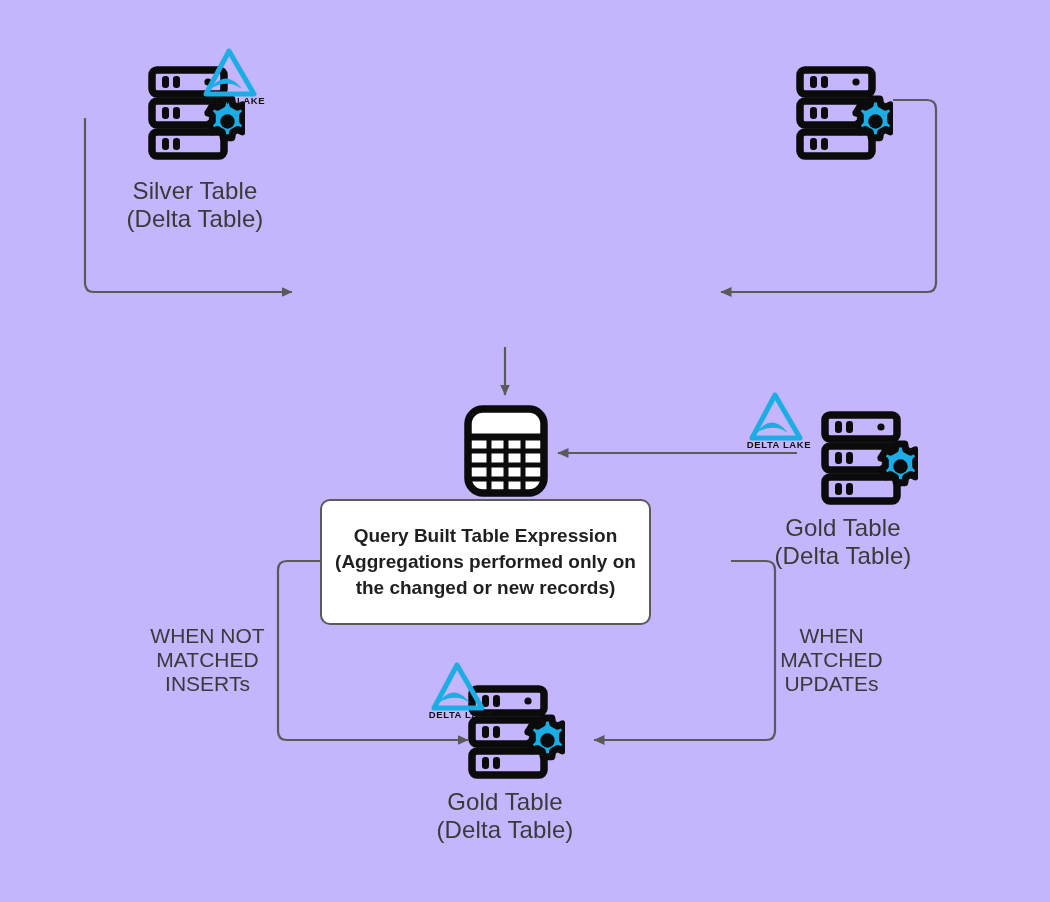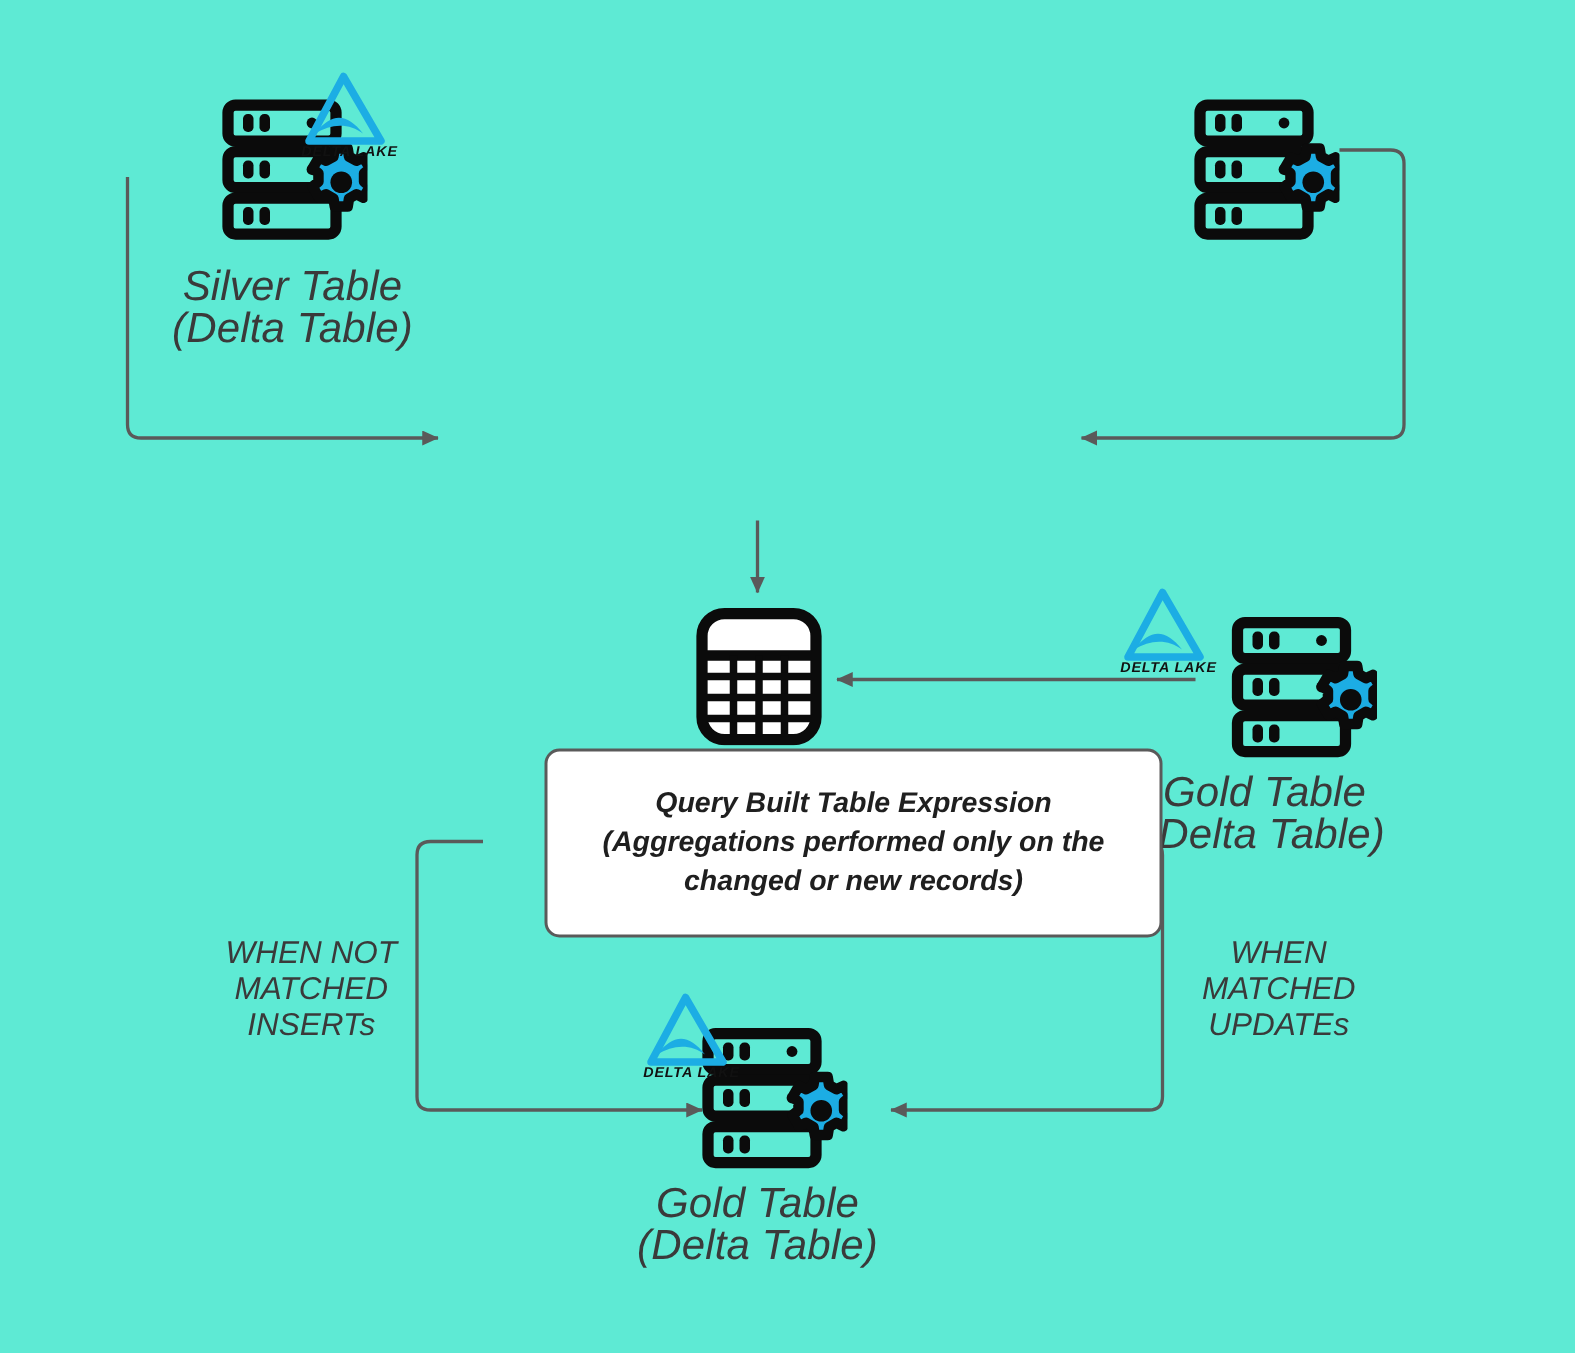--- a/index.html
+++ b/index.html
@@ -9,38 +9,37 @@
     background: #ffffff;
   }
   body {
     font-family: "Liberation Sans", sans-serif;
     color: #3a3a3a;
   }
   #canvas {
     position: relative;
     width: 1050px;
     height: 902px;
-    background: #5eead4;
+    background: #c4b5fd;
     overflow: hidden;
-    font-style: italic;
   }
   #wires {
     position: absolute;
     left: 0;
     top: 0;
     width: 1050px;
     height: 902px;
     pointer-events: none;
   }
   .node {
     position: absolute;
   }
   .node-label {
     text-align: center;
-    font-size: 28px;
+    font-size: 24px;
     line-height: 28px;
     color: #3a3a3a;
     white-space: pre;
     letter-spacing: 0.1px;
   }
   .icon-wrap {
     position: relative;
     width: 100%;
     display: flex;
     justify-content: center;
@@ -235,29 +234,29 @@
             <path d="M82.5 46.5 m-4.3,-10.5 l8.6,0 0.9,5.4 4.9,2.8 4.7,-2.3 4.3,7.4 -3.9,3.2 0,5.7 3.9,3.2 -4.3,7.4 -4.7,-2.3 -4.9,2.8 -0.9,5.4 -8.6,0 -0.9,-5.4 -4.9,-2.8 -4.7,2.3 -4.3,-7.4 3.9,-3.2 0,-5.7 -3.9,-3.2 4.3,-7.4 4.7,2.3 4.9,-2.8 z" fill="#1CADE4" stroke="#0b0b0b" stroke-width="7" stroke-linejoin="round"></path>
             <circle cx="82.5" cy="58.5" r="7.2" fill="#0b0b0b"></circle>
           </g>
         </svg>
       </div>
     </div>
     <div class="node-label" style="margin-top:6px;">Gold Table
 (Delta Table)</div>
   </div>
 
-  <div class="proc-box bold" style="left:320px; top:499px; width:412px; height:126px;margin-left:43px;">
+  <div class="proc-box bold" style="left:320px; top:499px; width:331px; height:126px;">
     <div class="proc-text">Query Built Table Expression
 (Aggregations performed only on the changed or new records)</div>
   </div>
 
   <div class="edge-label" style="left:140px; top:624px; width:135px;">WHEN NOT
 MATCHED
 INSERTs</div>
-  <div class="edge-label" style="left:785px; top:624px; width:135px;">WHEN
+  <div class="edge-label" style="left:764px; top:624px; width:135px;">WHEN
 MATCHED
 UPDATEs</div>
 
   <div class="node" style="left:415px; top:662px; width:180px;">
     <div class="icon-wrap" style="height:120px;">
       <div class="deltalake" style="left:10px; top:0px; width:72px; height:58px;">
         <svg width="72" height="58" viewBox="0 0 72 58">
           <path d="M32 3 L57 46 L9 46 Z" fill="none" stroke="#1CADE4" stroke-width="5" stroke-linejoin="round"></path>
           <path d="M13 41 C24 27, 34 27, 45 41 C36 34, 24 34, 13 41 Z" fill="#1CADE4"></path>
           <text x="36" y="56" font-family="'Liberation Sans', sans-serif" font-size="9.5" font-weight="bold" fill="#111111" text-anchor="middle" letter-spacing="0.6">DELTA LAKE</text>

